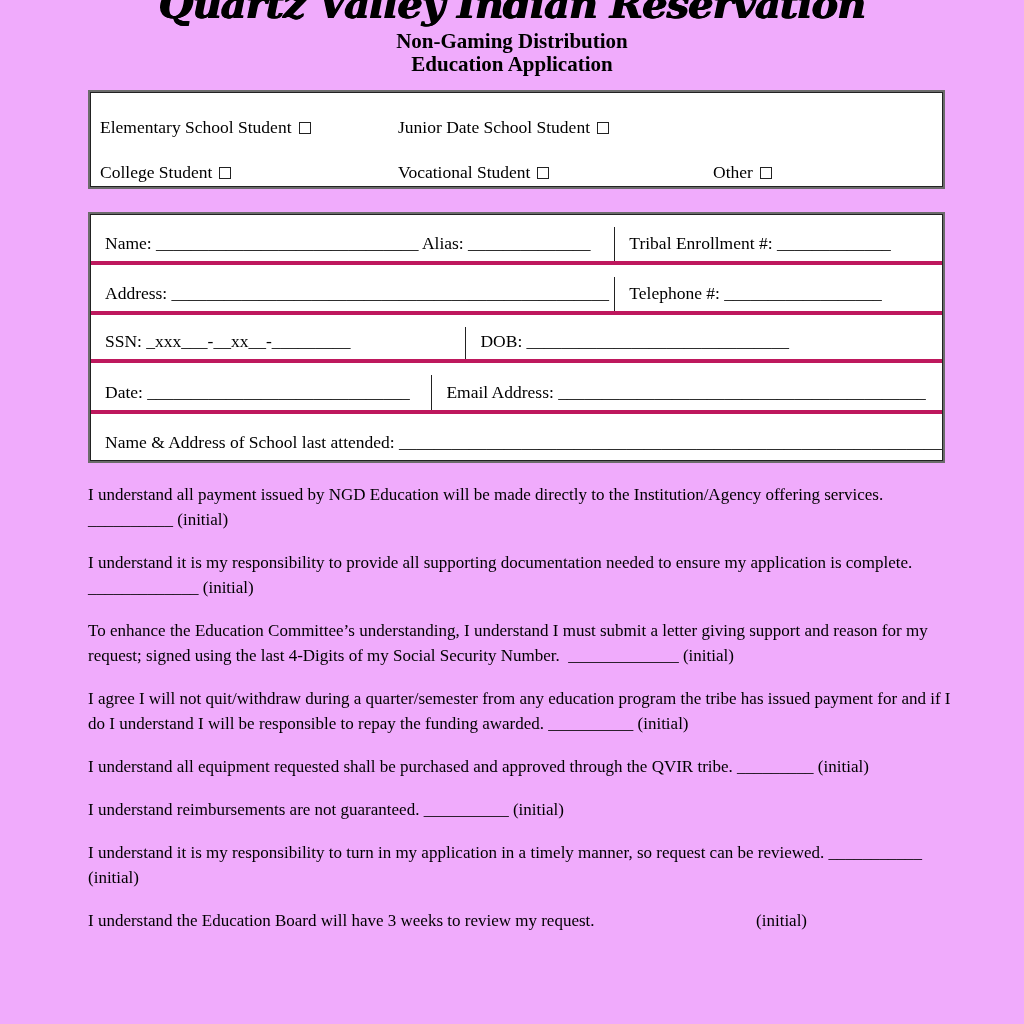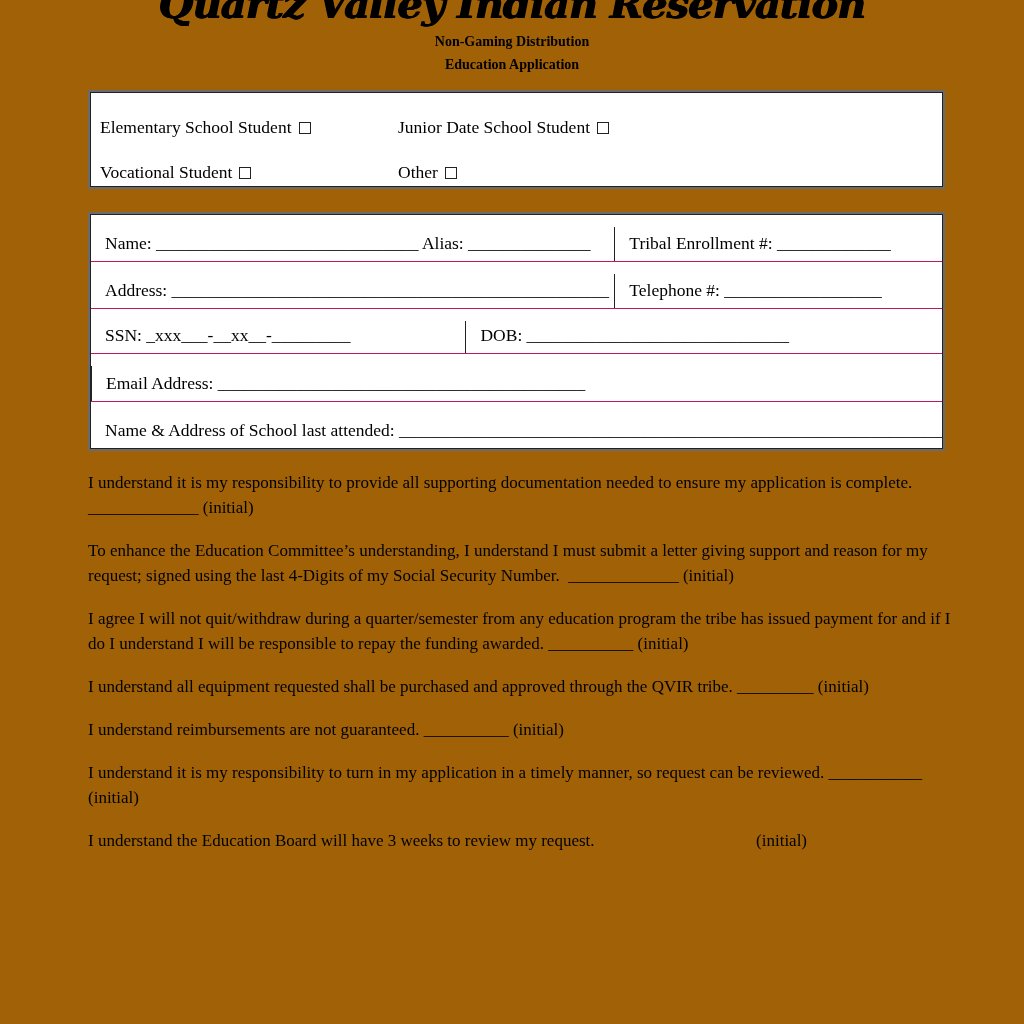--- a/index.html
+++ b/index.html
@@ -1,47 +1,47 @@
 <!DOCTYPE html>
 <html><head>
 <meta charset="utf-8">
 <style>
   html,body{margin:0;padding:0;}
   body{
     width:1024px;height:1024px;overflow:hidden;background:#ffffff;color:#000;
     font-family:"Liberation Serif","DejaVu Serif",serif;
   }
-  .doc{position:relative;width:1024px;height:1024px;background:#a16207;}
+  .doc{position:relative;width:1024px;height:1024px;background:#f0abfc;}
 
   
   .script-wrap{height:30px;overflow:hidden;text-align:center;}
   .script-title{
     font-family:"DejaVu Serif",serif;font-style:italic;font-weight:bold;
     font-size:40px;line-height:44px;margin-top:-18px;letter-spacing:-1px;
     text-shadow:0.6px 0 0 #000, -0.6px 0 0 #000;
   }
-  .subtitle{text-align:center;font-weight:bold;font-size:14px;line-height:23px;}
+  .subtitle{text-align:center;font-weight:bold;font-size:21px;line-height:23px;}
 
   
   .box-outer{margin-left:88px;width:857px;border:2px solid #6b6b6b;box-sizing:border-box;background:#fff;}
   .box-inner{border:1px solid #222;}
 
   
   .request-box{margin-top:14px;}
   .req-heading{font-weight:bold;font-size:17.5px;line-height:20px;padding:5px 0 0 9px;}
   .req-row{display:grid;grid-template-columns:298px 315px auto;padding-left:9px;font-size:17.5px;line-height:20px;}
   .req-row.first{margin-top:24px;}
   .req-row.second{margin-top:25px;padding-bottom:4px;}
   .req-option{white-space:nowrap;}
   .cb{display:inline-block;width:10px;height:10px;border:1px solid #222;margin-left:7px;vertical-align:-1px;}
 
   
   .info-table{margin-top:23px;}
   .irow{display:flex;}
-  .irow + .irow{border-top:1px solid #be185d;}
+  .irow + .irow{border-top:4px solid #be185d;}
   .icell{display:flex;align-items:flex-end;box-sizing:border-box;
          padding:0 0 7px 14px;font-size:17.5px;white-space:nowrap;overflow:hidden;}
   .icell.sep{border-left:1px solid #222;margin-top:12px;}
 
   
   .stmts{margin:19px 0 0 88px;width:864px;font-size:17px;line-height:25px;}
   .stmt{margin:0 0 18px 0;white-space:pre-wrap;}
 </style>
 </head>
 <body>
@@ -54,20 +54,21 @@
   <div class="subtitle">Non-Gaming Distribution</div>
   <div class="subtitle">Education Application</div>
 
   <div class="box-outer request-box">
     <div class="box-inner">
       <div class="req-row first">
         <span class="req-option"><span>Elementary School Student</span><span class="cb"></span></span>
         <span class="req-option"><span>Junior Date School Student</span><span class="cb"></span></span>
       </div>
       <div class="req-row second">
+        <span class="req-option"><span>College Student</span><span class="cb"></span></span>
         <span class="req-option"><span>Vocational Student</span><span class="cb"></span></span>
         <span class="req-option"><span>Other</span><span class="cb"></span></span>
       </div>
     </div>
   </div>
 
   <div class="box-outer info-table">
     <div class="box-inner">
       <div class="irow" style="height:46px;">
         <div class="icell" style="width:61.5%;">Name: ______________________________ Alias: ______________</div>
@@ -75,29 +76,31 @@
       </div>
       <div class="irow" style="height:46px;">
         <div class="icell" style="width:61.5%;">Address: __________________________________________________</div>
         <div class="icell sep" style="width:38.5%;">Telephone #: __________________</div>
       </div>
       <div class="irow" style="height:44px;">
         <div class="icell" style="width:44%;">SSN: _xxx___-__xx__-_________</div>
         <div class="icell sep" style="width:56%;">DOB: ______________________________</div>
       </div>
       <div class="irow" style="height:47px;">
+        <div class="icell" style="width:40%;">Date: ______________________________</div>
         <div class="icell sep" style="width:60%;">Email Address: __________________________________________</div>
       </div>
       <div class="irow" style="height:46px;">
         <div class="icell" style="width:100%;">Name &amp; Address of School last attended: __________________________________________________________________</div>
       </div>
     </div>
   </div>
 
   <div class="stmts">
+    <p class="stmt">I understand all payment issued by NGD Education will be made directly to the Institution/Agency offering services. __________ (initial)</p>
     <p class="stmt">I understand it is my responsibility to provide all supporting documentation needed to ensure my application is complete.  _____________ (initial)</p>
     <p class="stmt">To enhance the Education Committee’s understanding, I understand I must submit a letter giving support and reason for my request; signed using the last 4-Digits of my Social Security Number.  _____________ (initial)</p>
     <p class="stmt">I agree I will not quit/withdraw during a quarter/semester from any education program the tribe has issued payment for and if I do I understand I will be responsible to repay the funding awarded. __________ (initial)</p>
     <p class="stmt">I understand all equipment requested shall be purchased and approved through the QVIR tribe. _________ (initial)</p>
     <p class="stmt">I understand reimbursements are not guaranteed. __________ (initial)</p>
     <p class="stmt">I understand it is my responsibility to turn in my application in a timely manner, so request can be reviewed. ___________ (initial)</p>
     <p class="stmt">I understand the Education Board will have 3 weeks to review my request.                                      (initial)</p>
   </div>
 
 </div>

